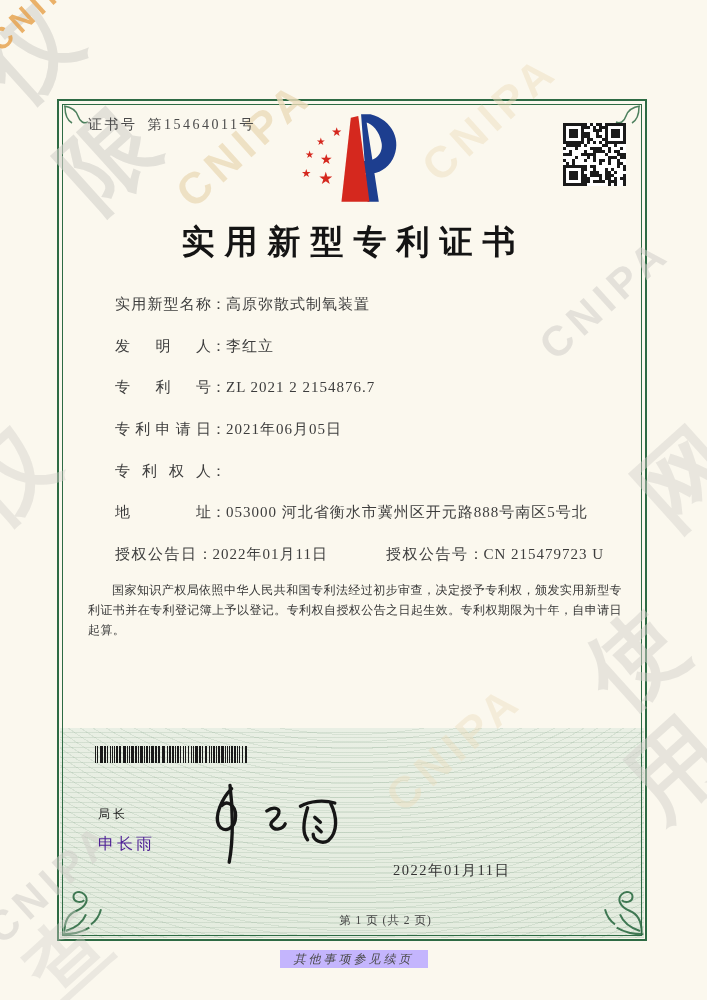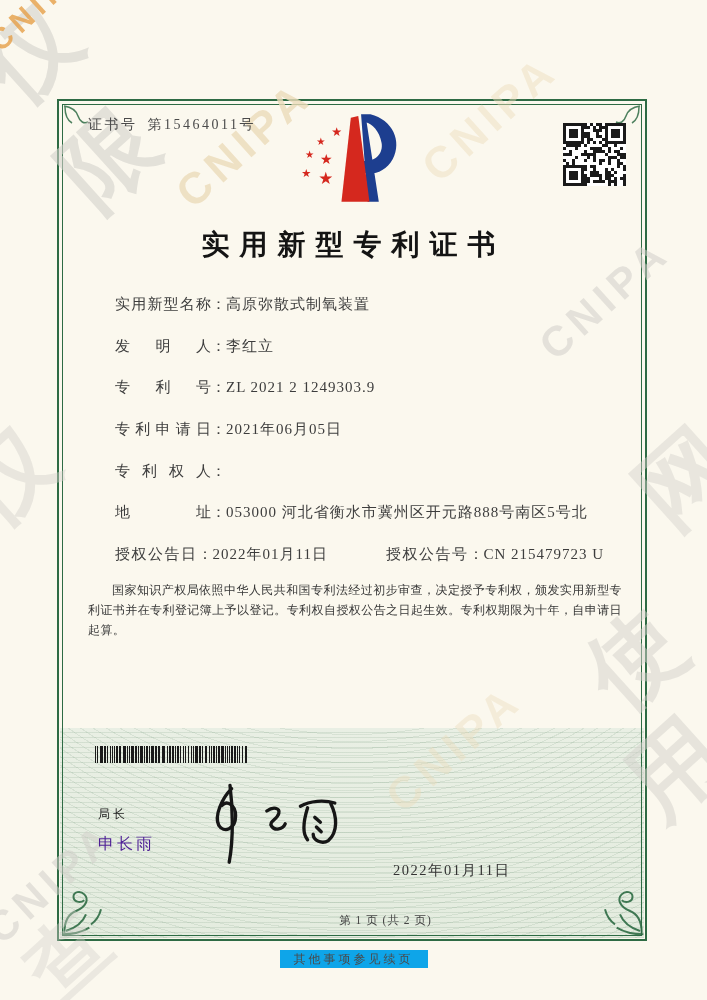--- a/index.html
+++ b/index.html
@@ -24,40 +24,40 @@
     background:
       repeating-radial-gradient(circle at 50% -400px, rgba(58,110,72,.10) 0 1px, transparent 1px 7px),
       repeating-linear-gradient(0deg, rgba(58,110,72,.12) 0 1px, transparent 1px 5px),
       linear-gradient(#e9efe4,#e4ecdf);}
   
   .content{position:absolute;z-index:3;}
   .cert-no{left:88px;top:116px;font-size:14px;letter-spacing:2.5px;color:#4a4a4a;}
   .cert-no .num{margin-left:10px;}
   .logo{left:292px;top:110px;}
   .qr{left:563px;top:123px;width:63px;height:63px;background:#fff;}
-  .title{left:0;top:226px;width:100%;text-align:center;font-size:28px;font-weight:bold;
+  .title{left:0;top:220px;width:100%;text-align:center;font-size:33px;font-weight:bold;
          letter-spacing:10px;color:#141414;}
   .fields{left:88px;top:284px;width:540px;font-size:15px;color:#3d3d3d;margin-left:27px;}
   .frow{height:41.6px;display:flex;align-items:center;white-space:nowrap;}
   .flabel{display:inline-block;width:96px;text-align:justify;text-align-last:justify;}
   .fvalue{letter-spacing:1px;}
   .grant-label{letter-spacing:1.5px;}
   .grant-group2{margin-left:58px;}
   .paras{left:88px;top:580px;width:534px;font-size:12px;line-height:20px;
          text-align:justify;color:#373737;letter-spacing:.4px;}
   .paras p{margin:0 0 9px 0;text-indent:2em;}
   .barcode{left:95px;top:746px;}
   .signer-title{left:98px;top:806px;font-size:12px;letter-spacing:3px;color:#222;}
   .signer-name{left:98px;top:834px;font-size:16px;letter-spacing:3px;color:#4c1d95;}
   .signature{left:190px;top:778px;}
   .issue-date{left:393px;top:861px;font-size:14.5px;letter-spacing:1.5px;color:#333;}
   .page-info{left:12px;top:913px;width:100%;text-align:center;font-size:11.5px;color:#444;
              letter-spacing:1px;padding-left:20px;}
   .footer-note{left:0;top:951px;width:100%;text-align:center;font-size:12px;color:#4a4a4a;}
-  .footer-note span{background:#0ea5e9;padding:2px 14px;letter-spacing:3px;}
+  .footer-note span{background:#c4b5fd;padding:2px 14px;letter-spacing:3px;font-style:italic;}
 </style>
 </head>
 <body>
 
 <div class="page">
 
   <span class="wm wm-char" style="left:-15px;top:6px;">仅</span>
   <span class="wm wm-char" style="left:62px;top:112px;">限</span>
   <span class="wm wm-brand wm-orange" style="left:-22px;top:-10px;">CNIPA</span>
   <span class="wm wm-brand wm-tan" style="left:162px;top:122px;">CNIPA</span>
@@ -339,21 +339,21 @@
   <div class="content title">实用新型专利证书</div>
 
   <div class="content fields">
     <div class="frow">
       <span class="flabel">实用新型名称</span>：<span class="fvalue">高原弥散式制氧装置</span>
     </div>
     <div class="frow">
       <span class="flabel">发明人</span>：<span class="fvalue">李红立</span>
     </div>
     <div class="frow">
-      <span class="flabel">专利号</span>：<span class="fvalue">ZL 2021 2 1249303.9</span>
+      <span class="flabel">专利号</span>：<span class="fvalue">ZL 2021 2 2154876.7</span>
     </div>
     <div class="frow">
       <span class="flabel">专利申请日</span>：<span class="fvalue">2021年06月05日</span>
     </div>
     <div class="frow">
       <span class="flabel">专利权人</span>：
     </div>
     <div class="frow">
       <span class="flabel">地址</span>：<span class="fvalue">053000 河北省衡水市冀州区开元路888号南区5号北</span>
     </div>

